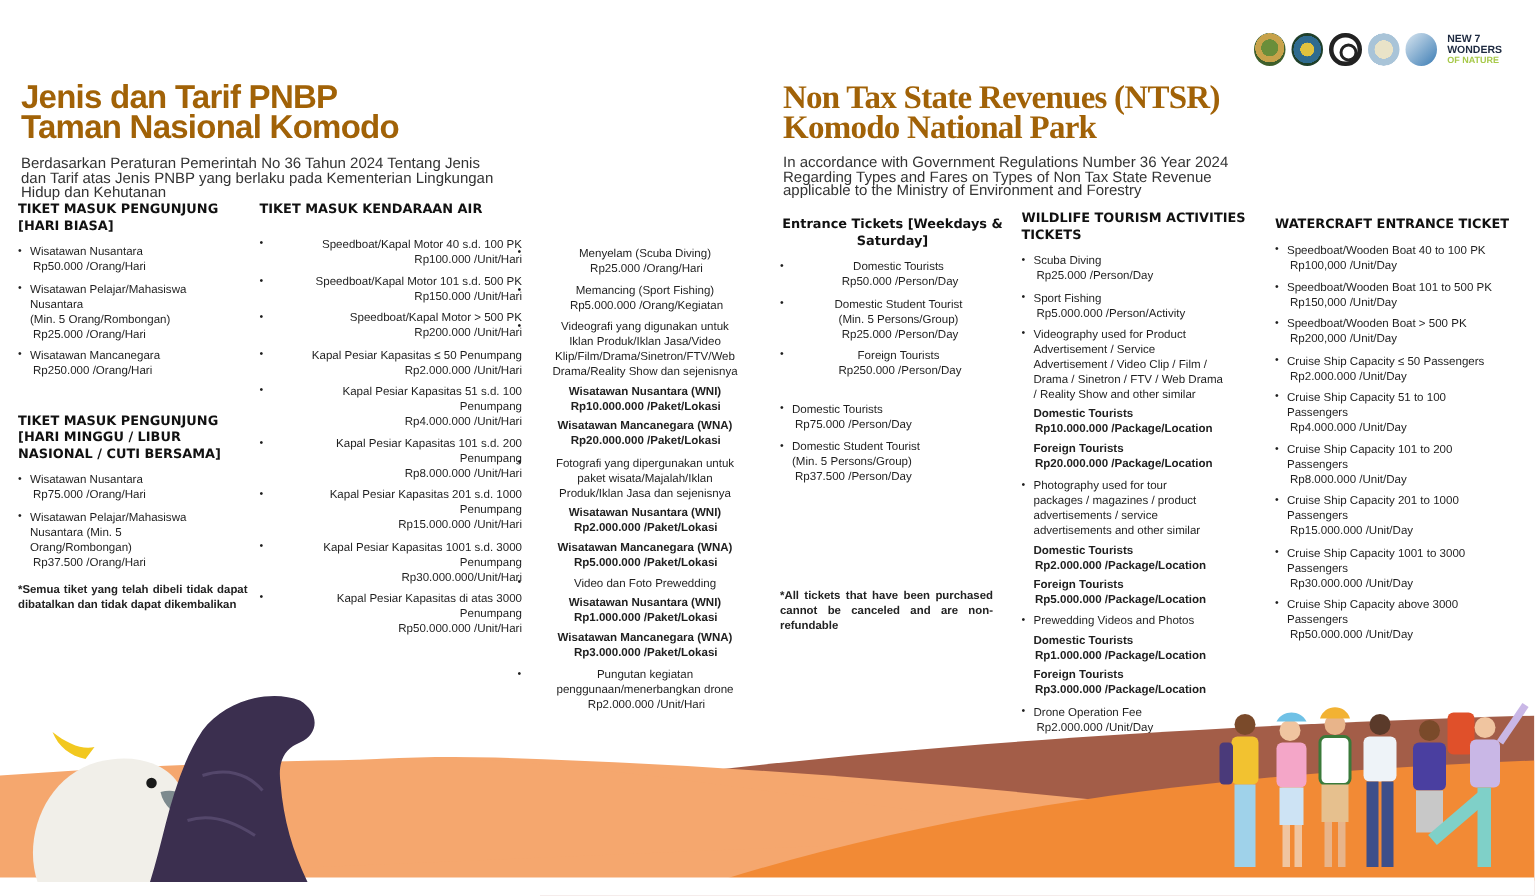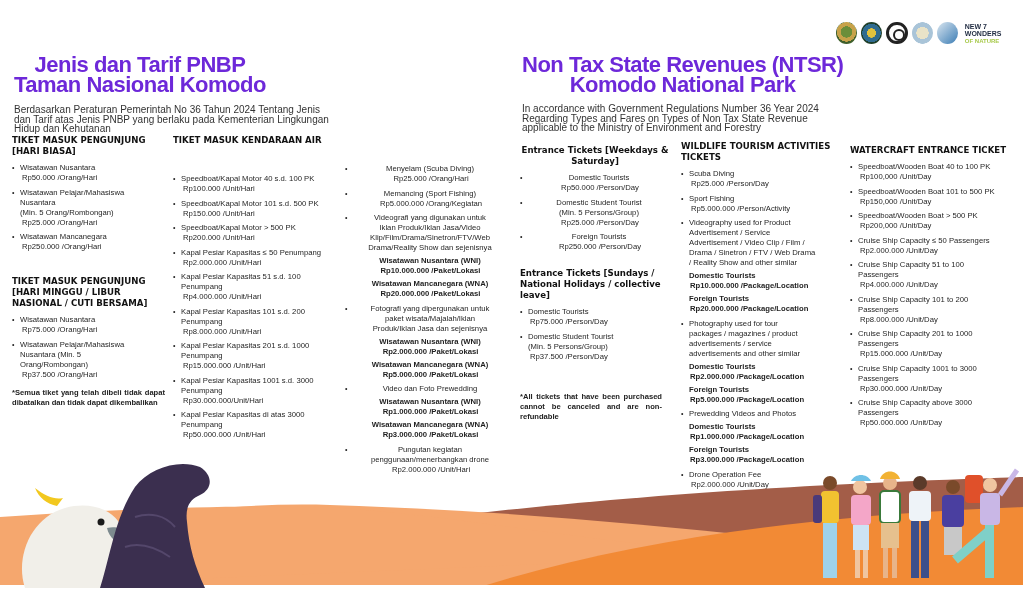--- a/index.html
+++ b/index.html
@@ -15,44 +15,44 @@
   .logo.l2 { background: radial-gradient(circle at 50% 50%, #e1c23d 0 30%, #2f6b8f 31% 60%, #1f3f2a 61%); }
   .logo.l3 { background: #fff; border: 3px solid #222; position: relative; }
   .logo.l3::after { content: ""; position: absolute; left: 4px; top: 4px; width: 8px; height: 8px; border: 2px solid #222; border-radius: 50%; }
   .logo.l4 { background: radial-gradient(circle, #e9e3c8 0 40%, #a9c4d8 41% 70%, #eef2f6 71%); }
   .logo.l5 { background: linear-gradient(135deg, #d9e6f0, #3b7cb4); }
   .n7w { display: flex; flex-direction: column; margin-left: 3px; line-height: 1; }
   .n7w .t1 { font-family: "Liberation Sans", sans-serif; font-size: 7px; font-weight: bold; color: #1e2a40; }
   .n7w .t2 { font-family: "Liberation Sans", sans-serif; font-size: 6px; font-weight: bold; color: #a7c94a; margin-top: 1px; }
 
   
-  .title { position: absolute; font-family: "Liberation Sans", sans-serif; font-weight: bold; color: #6d28d9; letter-spacing: -0.5px; text-align: center; }
+  .title { position: absolute; font-family: "Liberation Sans", sans-serif; font-weight: bold; color: #a16207; letter-spacing: -0.5px; }
   .title.id { left: 14px; top: 55px; font-size: 22px; line-height: 20px; }
-  .title.en { left: 522px; top: 55px; font-size: 22px; line-height: 20px; }
+  .title.en { left: 522px; top: 55px; font-size: 22px; line-height: 20px; font-family: Liberation Serif, serif; }
   .subtitle { position: absolute; font-family: "Liberation Sans", sans-serif; font-size: 10px; line-height: 9.5px; color: #333; }
   .subtitle.id { left: 14px; top: 105px; width: 320px; }
   .subtitle.en { left: 522px; top: 104px; width: 330px; }
 
   
   .col { position: absolute; font-family: "Liberation Sans", sans-serif; }
   .sec-head { font-family: "DejaVu Sans", sans-serif; font-weight: bold; font-size: 8.6px; line-height: 11px; color: #111; margin-bottom: 6px; }
   ul.items { list-style: none; }
   ul.items li { position: relative; padding-left: 8px; margin-bottom: 4.5px; font-size: 7.7px; line-height: 10px; color: #1f1f1f; }
   ul.items li::before { content: "\2022"; position: absolute; left: 0; top: 0; font-size: 7px; }
   .label, .price { display: block; white-space: pre-line; }
   .price { padding-left: 2px; }
   .sub { display: block; padding-left: 0; margin-top: 3px; font-weight: bold; }
   .sub .price { padding-left: 1px; }
   .note { font-size: 7.6px; line-height: 10px; font-weight: bold; text-align: justify; color: #222; }
 
   #c1 { left: 12px; top: 135px; width: 160px; }
   #c1b { left: 12px; top: 276px; width: 160px; }
   #c1n { left: 12px; top: 388px; width: 153px; }
   #c2 { left: 173px; top: 135px; width: 175px; }
-  #c2 ul { margin-top: 28px; }
+  #c2 ul { margin-top: 12px; text-align: right; }
   #c3 { left: 345px; top: 164px; width: 162px; text-align: center; }
   #c4 { left: 520px; top: 145px; width: 150px; text-align: center; }
   #c4b { left: 520px; top: 268px; width: 155px; }
   #c4n { left: 520px; top: 392px; width: 142px; }
   #c5 { left: 681px; top: 141px; width: 166px; }
   #c6 { left: 850px; top: 145px; width: 172px; }
 
   
   .band { position: absolute; left: 0; bottom: 0; width: 1023px; height: 120px; }
   .illus { position: absolute; }
@@ -239,21 +239,20 @@
 (Min. 5 Persons/Group)</span>
           <span class="price">Rp25.000 /Person/Day</span>
         </li>
         <li>
           <span class="label">Foreign Tourists</span>
           <span class="price">Rp250.000 /Person/Day</span>
         </li>
       </ul>
   </div>
   <div class="col" id="c4b">
-    <div class="sec-head">Entrance Tickets [Sundays / National Holidays / collective leave]</div>
     <ul class="items">
         <li>
           <span class="label">Domestic Tourists</span>
           <span class="price">Rp75.000 /Person/Day</span>
         </li>
         <li>
           <span class="label">Domestic Student Tourist
 (Min. 5 Persons/Group)</span>
           <span class="price">Rp37.500 /Person/Day</span>
         </li>

